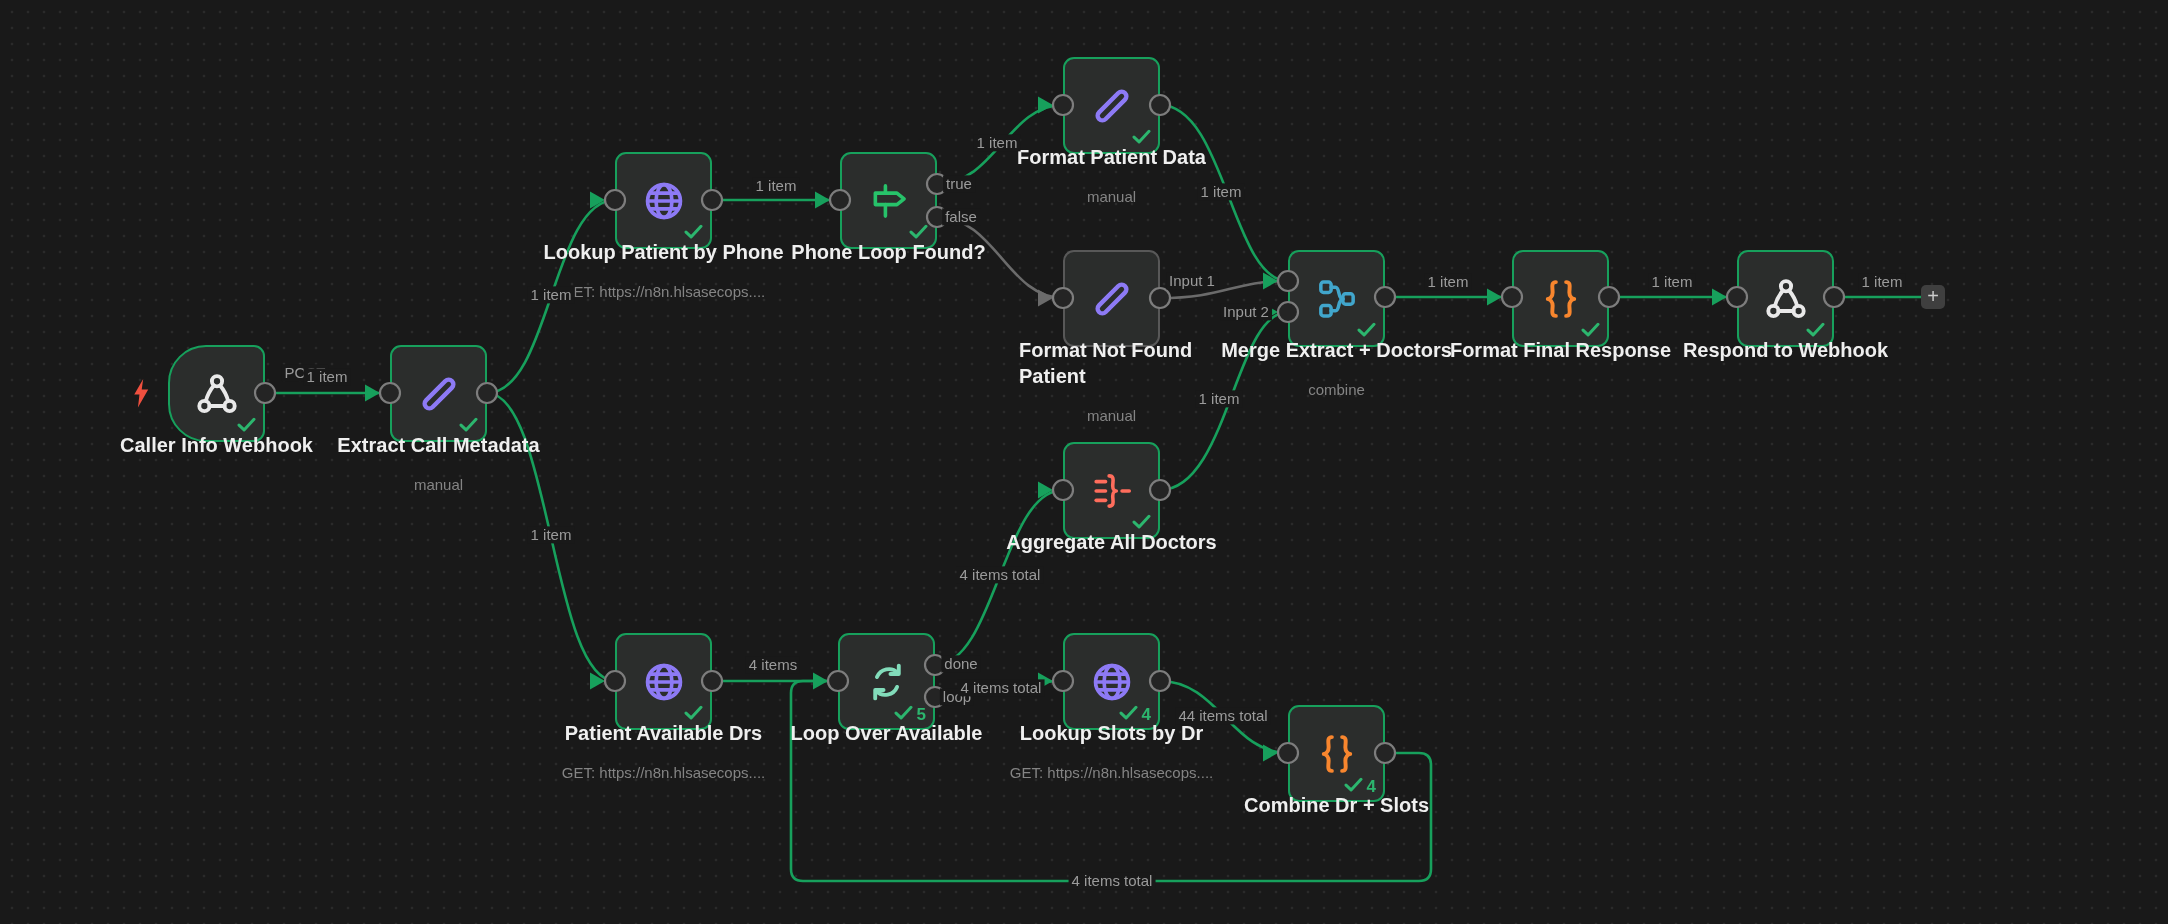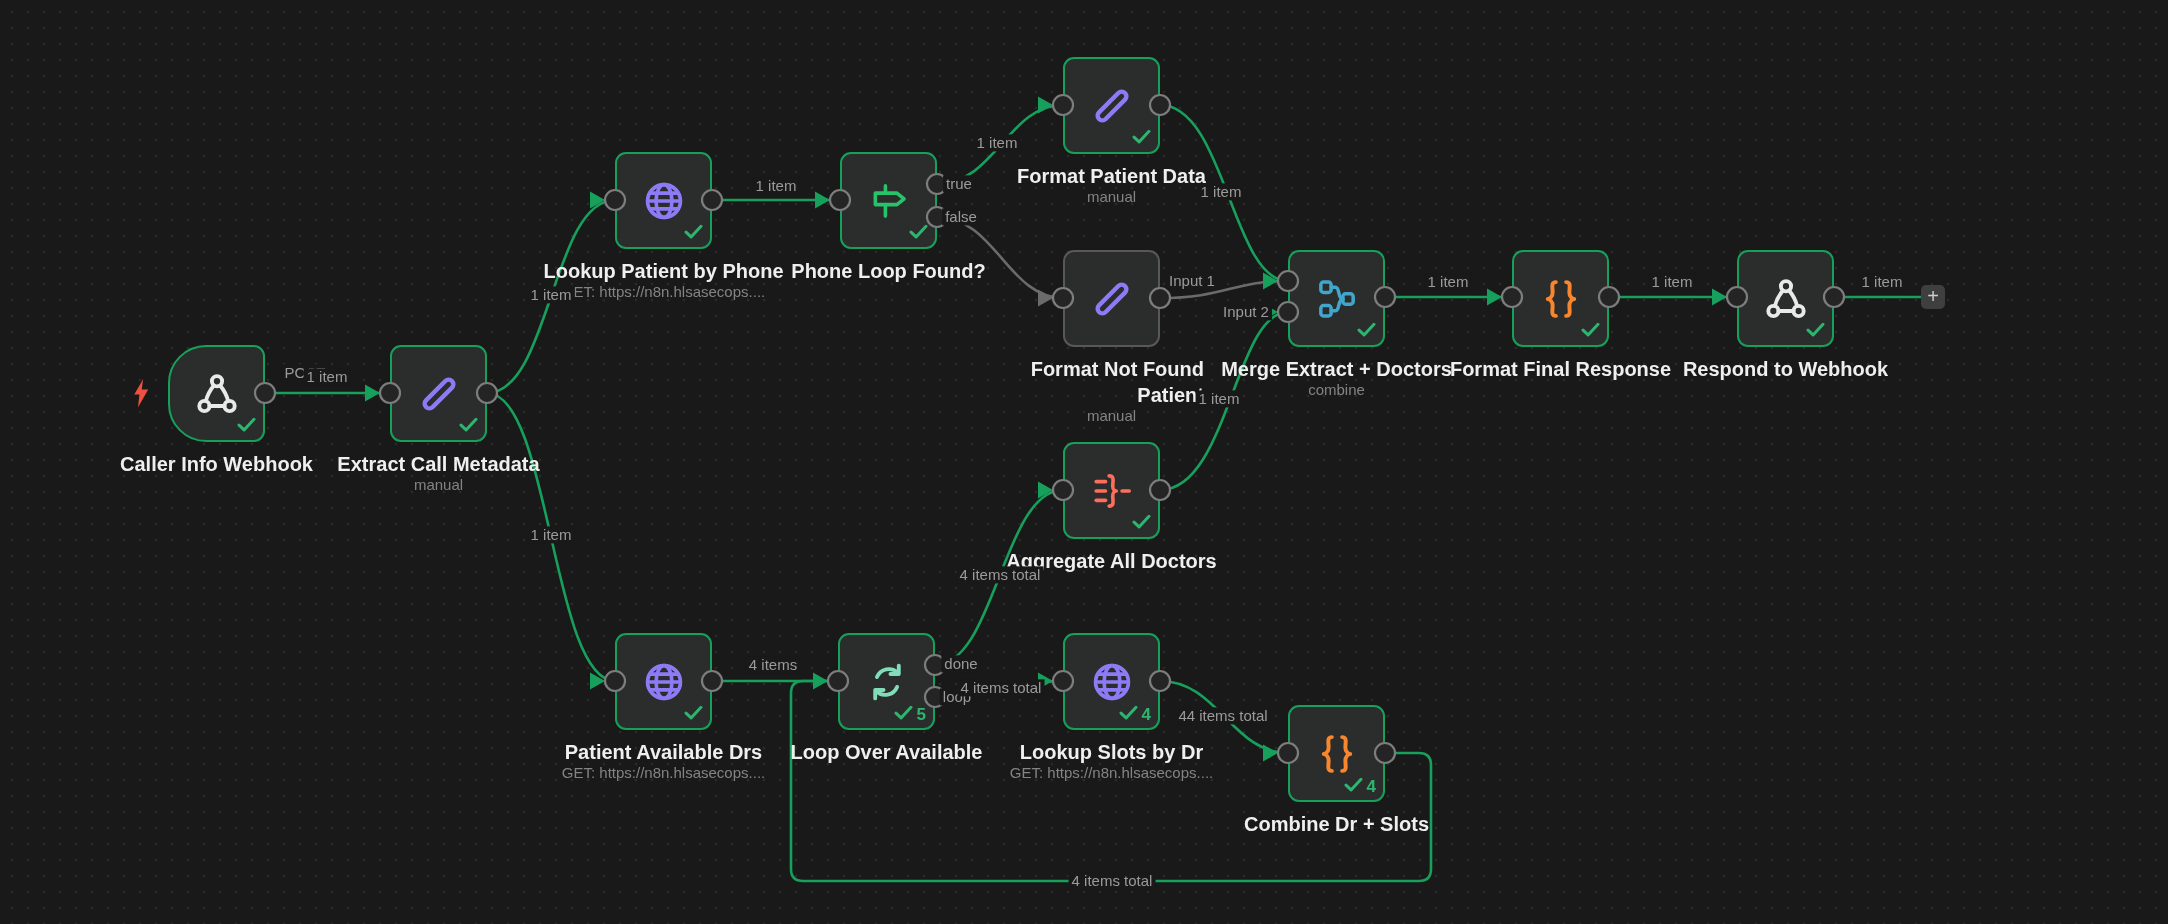--- a/index.html
+++ b/index.html
@@ -14,22 +14,22 @@
   #ports-layer{z-index:3;pointer-events:none}
   #labels-layer{position:absolute;left:0;top:0;width:2168px;height:924px;z-index:4;pointer-events:none}
   .node-wrap{position:absolute;width:97px;height:97px;z-index:2}
   .node-box{position:absolute;left:0;top:0;right:0;bottom:0;background:var(--node-bg,#2b2d2c);
     border:2.5px solid var(--green,#17a05c);border-radius:11px;box-sizing:border-box}
   .node-box.trigger{border-radius:38px 11px 11px 38px}
   .node-box.idle{border-color:var(--gray-border,#585858)}
   .node-icon{position:absolute;left:50%;top:50%;transform:translate(-50%,-50%);line-height:0}
   .node-badge{position:absolute;right:7px;bottom:5px;display:flex;align-items:center;gap:4px;
     color:var(--check,#2cb66e);font-size:17px;font-weight:700;line-height:1}
-  .node-name{position:absolute;top:106px;left:50%;transform:translateX(-50%);white-space:nowrap;
-    text-align:right;font-size:20px;font-weight:600;color:var(--name,#efefef);line-height:1.3}
+  .node-name{position:absolute;top:87px;left:50%;transform:translateX(-50%);white-space:nowrap;
+    text-align:left;font-size:20px;font-weight:600;color:var(--name,#efefef);line-height:1.3}
   .node-name.wrap{white-space:normal}
   .node-subtitle{position:absolute;top:131px;left:50%;transform:translateX(-50%);white-space:nowrap;
     text-align:left;font-size:15px;color:var(--subtitle,#848484)}
   .node-wrap.two-line .node-subtitle{top:157px}
   .bolt{position:absolute;left:-36px;top:34px;line-height:0}
   .edge-label{position:absolute;transform:translate(-50%,-50%);background:var(--canvas-bg,#191919);
     color:var(--label,#9b9b9b);font-size:15px;line-height:1.15;padding:0 3px;white-space:nowrap}
   #plus-btn{position:absolute;width:24px;height:24px;background:var(--plus-bg,#3f3f3f);
     color:var(--plus-text,#cccccc);border-radius:5px;z-index:2;font-size:20px;line-height:23px;
     text-align:center;font-weight:400;cursor:pointer}

